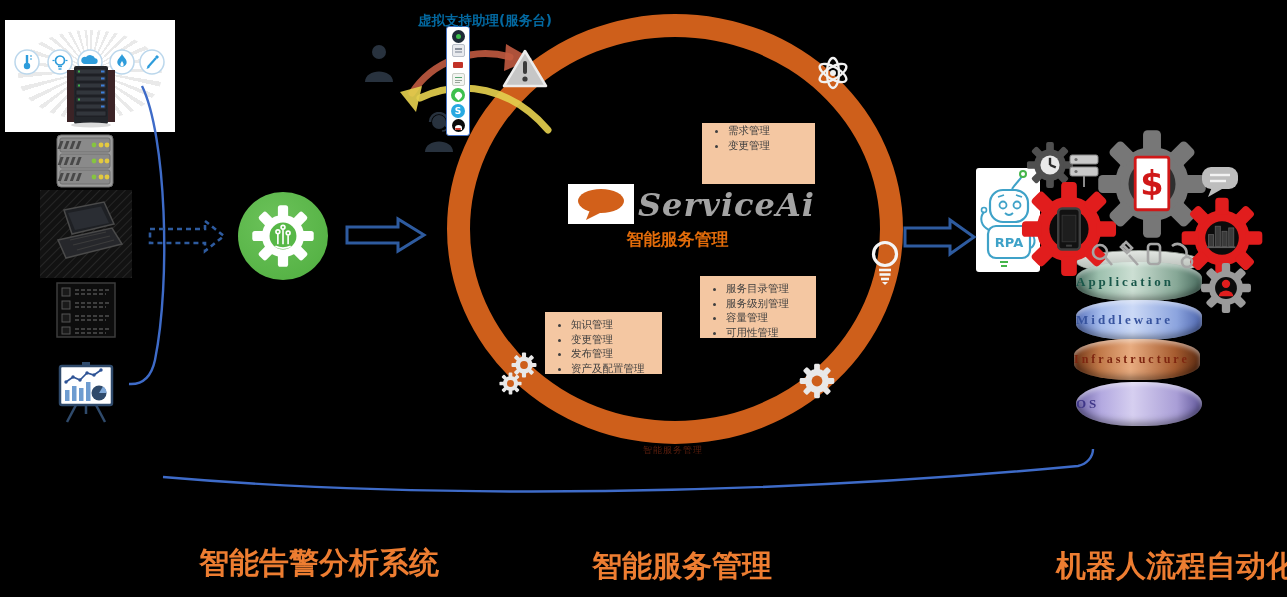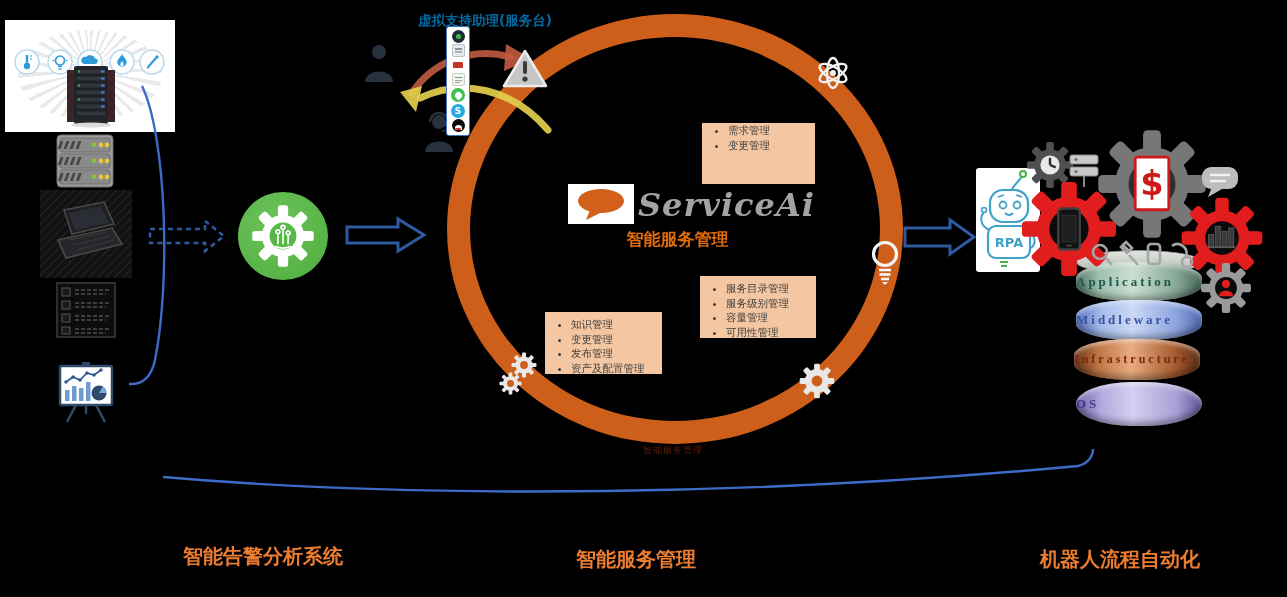--- a/index.html
+++ b/index.html
@@ -3,21 +3,21 @@
 <meta charset="utf-8">
 <style>
   html,body{margin:0;padding:0;background:#000;}
   #stage{position:relative;width:1287px;height:597px;background:#000;overflow:hidden;
          font-family:"DejaVu Sans",sans-serif;}
   .abs{position:absolute;}
   .peach-box{background:#F4C7A2;color:#3F3F3F;font-size:10.5px;z-index:8;}
   .peach-box ul{margin:0;padding:5px 2px 2px 26px;list-style:disc;}
   .peach-box li{line-height:14.5px;white-space:nowrap;}
   .orange-title{color:#0369a1;font-weight:bold;z-index:9;}
-  .section-label{color:#ED7D31;font-weight:bold;font-size:20px;z-index:9;white-space:nowrap;}
+  .section-label{color:#ED7D31;font-weight:bold;font-size:30px;z-index:9;white-space:nowrap;margin-left:16px;}
   .cyl-band{width:126px;border-radius:56px/16px;
             font-family:Liberation Serif, serif;font-weight:bold;letter-spacing:3px;
             font-size:13px;z-index:4;box-shadow:inset 0 3px 4px rgba(255,255,255,.45), inset 0 -4px 6px rgba(0,0,0,.35);}
   svg{display:block;}
   .novis{width:0;height:0;position:absolute;}
 </style>
 </head>
 <body>
 
 <div id="stage">

